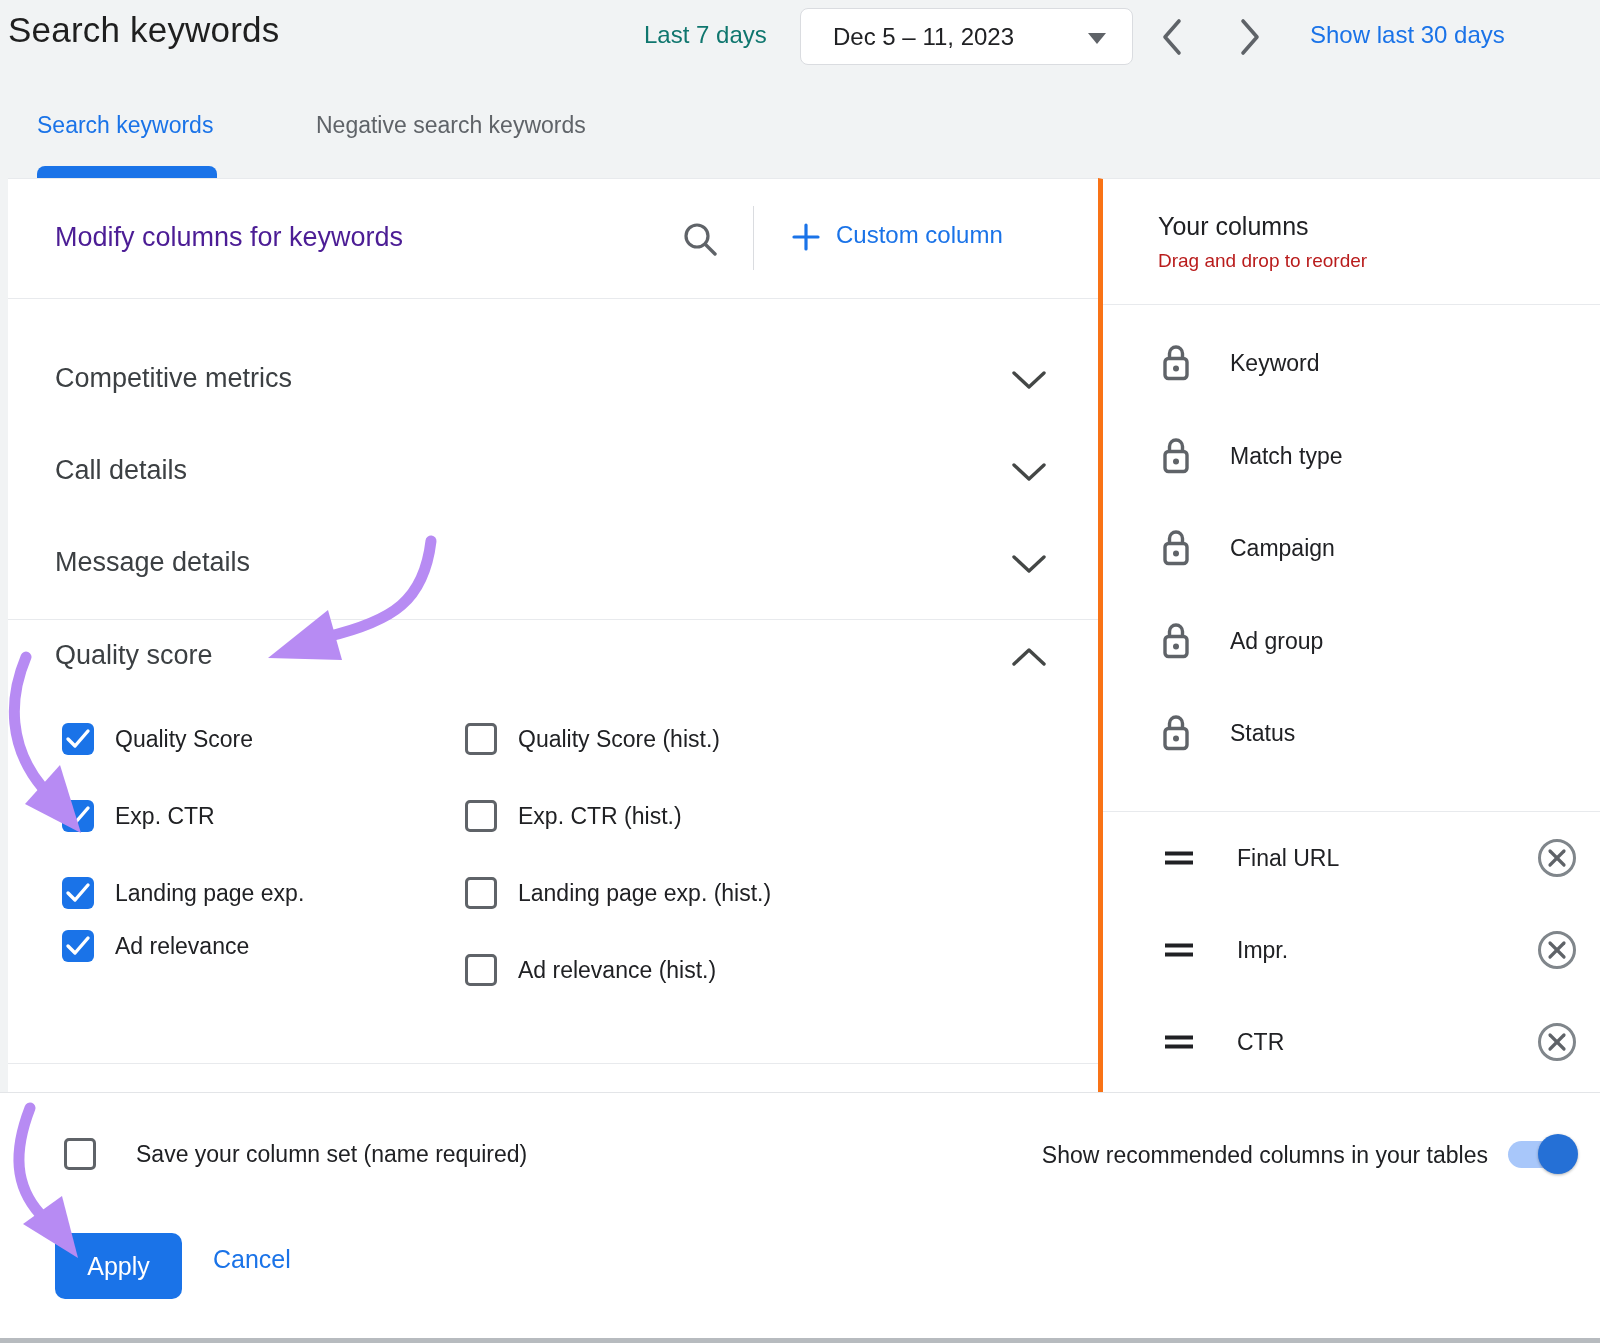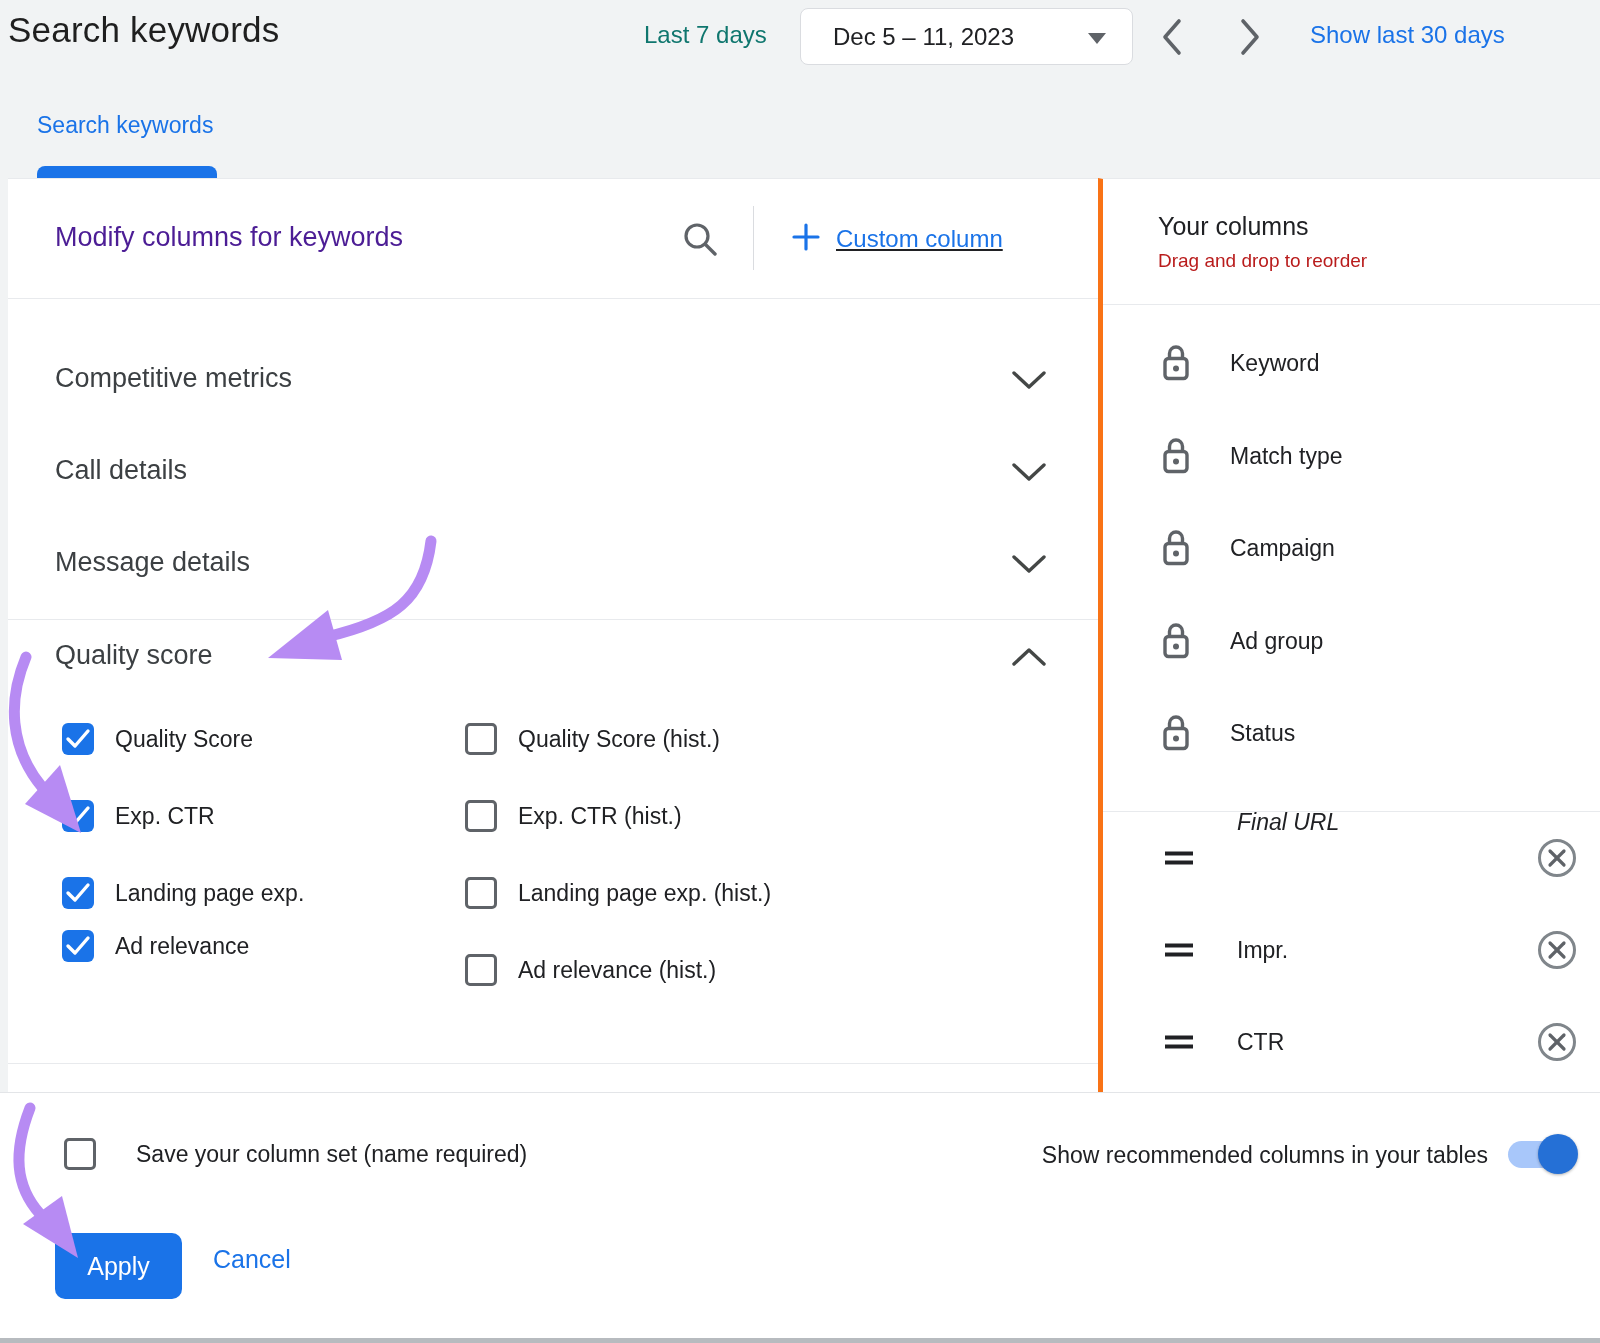--- a/index.html
+++ b/index.html
@@ -29,21 +29,21 @@
 
   
   .panel-left { position:absolute; left:8px; top:178px; width:1090px; height:914px; background:#fff; border-top:1px solid #e8eaed; }
   .panel-right { position:absolute; left:1098px; top:178px; width:502px; height:914px; background:#fff;
                  border-left:5px solid #f97316; border-top:1px solid #e8eaed; }
   .hline { position:absolute; left:0; width:100%; height:1px; background:#e8eaed; }
 
   .mod-title { position:absolute; left:47px; top:43px; font-size:27px; color:#4c1d95; }
   .search-btn { position:absolute; left:672px; top:40px; width:40px; height:40px; cursor:pointer; }
   .vdivider { position:absolute; left:745px; top:27px; width:1px; height:64px; background:#dadce0; }
-  .custom-col { position:absolute; left:782px; top:42px; display:flex; align-items:flex-end; cursor:pointer;text-decoration:underline; }
+  .custom-col { position:absolute; left:782px; top:42px; display:flex; align-items:flex-start; cursor:pointer; }
   .custom-col .cc-label { margin-left:14px; font-size:24px; font-weight:500; color:#1a73e8; }
 
   .section-label { position:absolute; left:47px; font-size:27px; color:#3c4043; }
   .chev { position:absolute; left:1002px; width:38px; height:22px; cursor:pointer; }
 
   
   .opt { position:absolute; display:flex; align-items:center; cursor:pointer; }
   .cb { width:32px; height:32px; flex:0 0 32px; border-radius:6px; position:relative; }
   .cb[data-checked="true"] { background:#1a73e8; }
   .cb[data-checked="false"] { background:#fff; border:3px solid #5f6368; border-radius:5px; }
@@ -97,20 +97,21 @@
   </div>
   <div class="nav-chev nav-next">
     <svg class="icon" width="30" height="40" viewBox="0 0 30 40">
         <polyline points="9,4 23,20 9,36" fill="none" stroke="#5f6368" stroke-width="3.6" stroke-linecap="round" stroke-linejoin="round"></polyline>
       </svg>
   </div>
 
   <div class="show-last">Show last 30 days</div>
 
   <div class="tab tab-1" data-active="true">Search keywords</div>
+  <div class="tab tab-2" data-active="false">Negative search keywords</div>
 
   <div class="panel-left">
     <div class="mod-title">Modify columns for keywords</div>
 
     <div class="search-btn">
       <svg class="icon" width="40" height="40" viewBox="0 0 40 40">
         <circle cx="17" cy="17" r="11" fill="none" stroke="#5f6368" stroke-width="3.2"></circle>
         <line x1="25.5" y1="25.5" x2="35" y2="35" stroke="#5f6368" stroke-width="3.4" stroke-linecap="round"></line>
       </svg>
     </div>
@@ -267,21 +268,21 @@
 
     <div class="hline" style="top:632px;"></div>
 
     <div class="col-item">
       <span class="drag-ic" style="top:671px;">
           <svg class="icon" width="34" height="16" viewBox="0 0 34 16">
             <line x1="3" y1="3.5" x2="31" y2="3.5" stroke="#202124" stroke-width="4"></line>
             <line x1="3" y1="12.5" x2="31" y2="12.5" stroke="#202124" stroke-width="4"></line>
           </svg>
         </span>
-      <span class="col-label" style="left:134px; top:630px;font-style:italic;">Final URL</span>
+      <span class="col-label" style="left:134px; top:666px;">Final URL</span>
       <span class="remove-btn" style="top:658px;">
           <svg class="icon" width="42" height="42" viewBox="0 0 42 42">
             <circle cx="21" cy="21" r="17.5" fill="none" stroke="#80868b" stroke-width="3"></circle>
             <line x1="14" y1="14" x2="28" y2="28" stroke="#5f6368" stroke-width="3.2" stroke-linecap="round"></line>
             <line x1="28" y1="14" x2="14" y2="28" stroke="#5f6368" stroke-width="3.2" stroke-linecap="round"></line>
           </svg>
         </span>
     </div>
     <div class="col-item">
       <span class="drag-ic" style="top:763px;">

